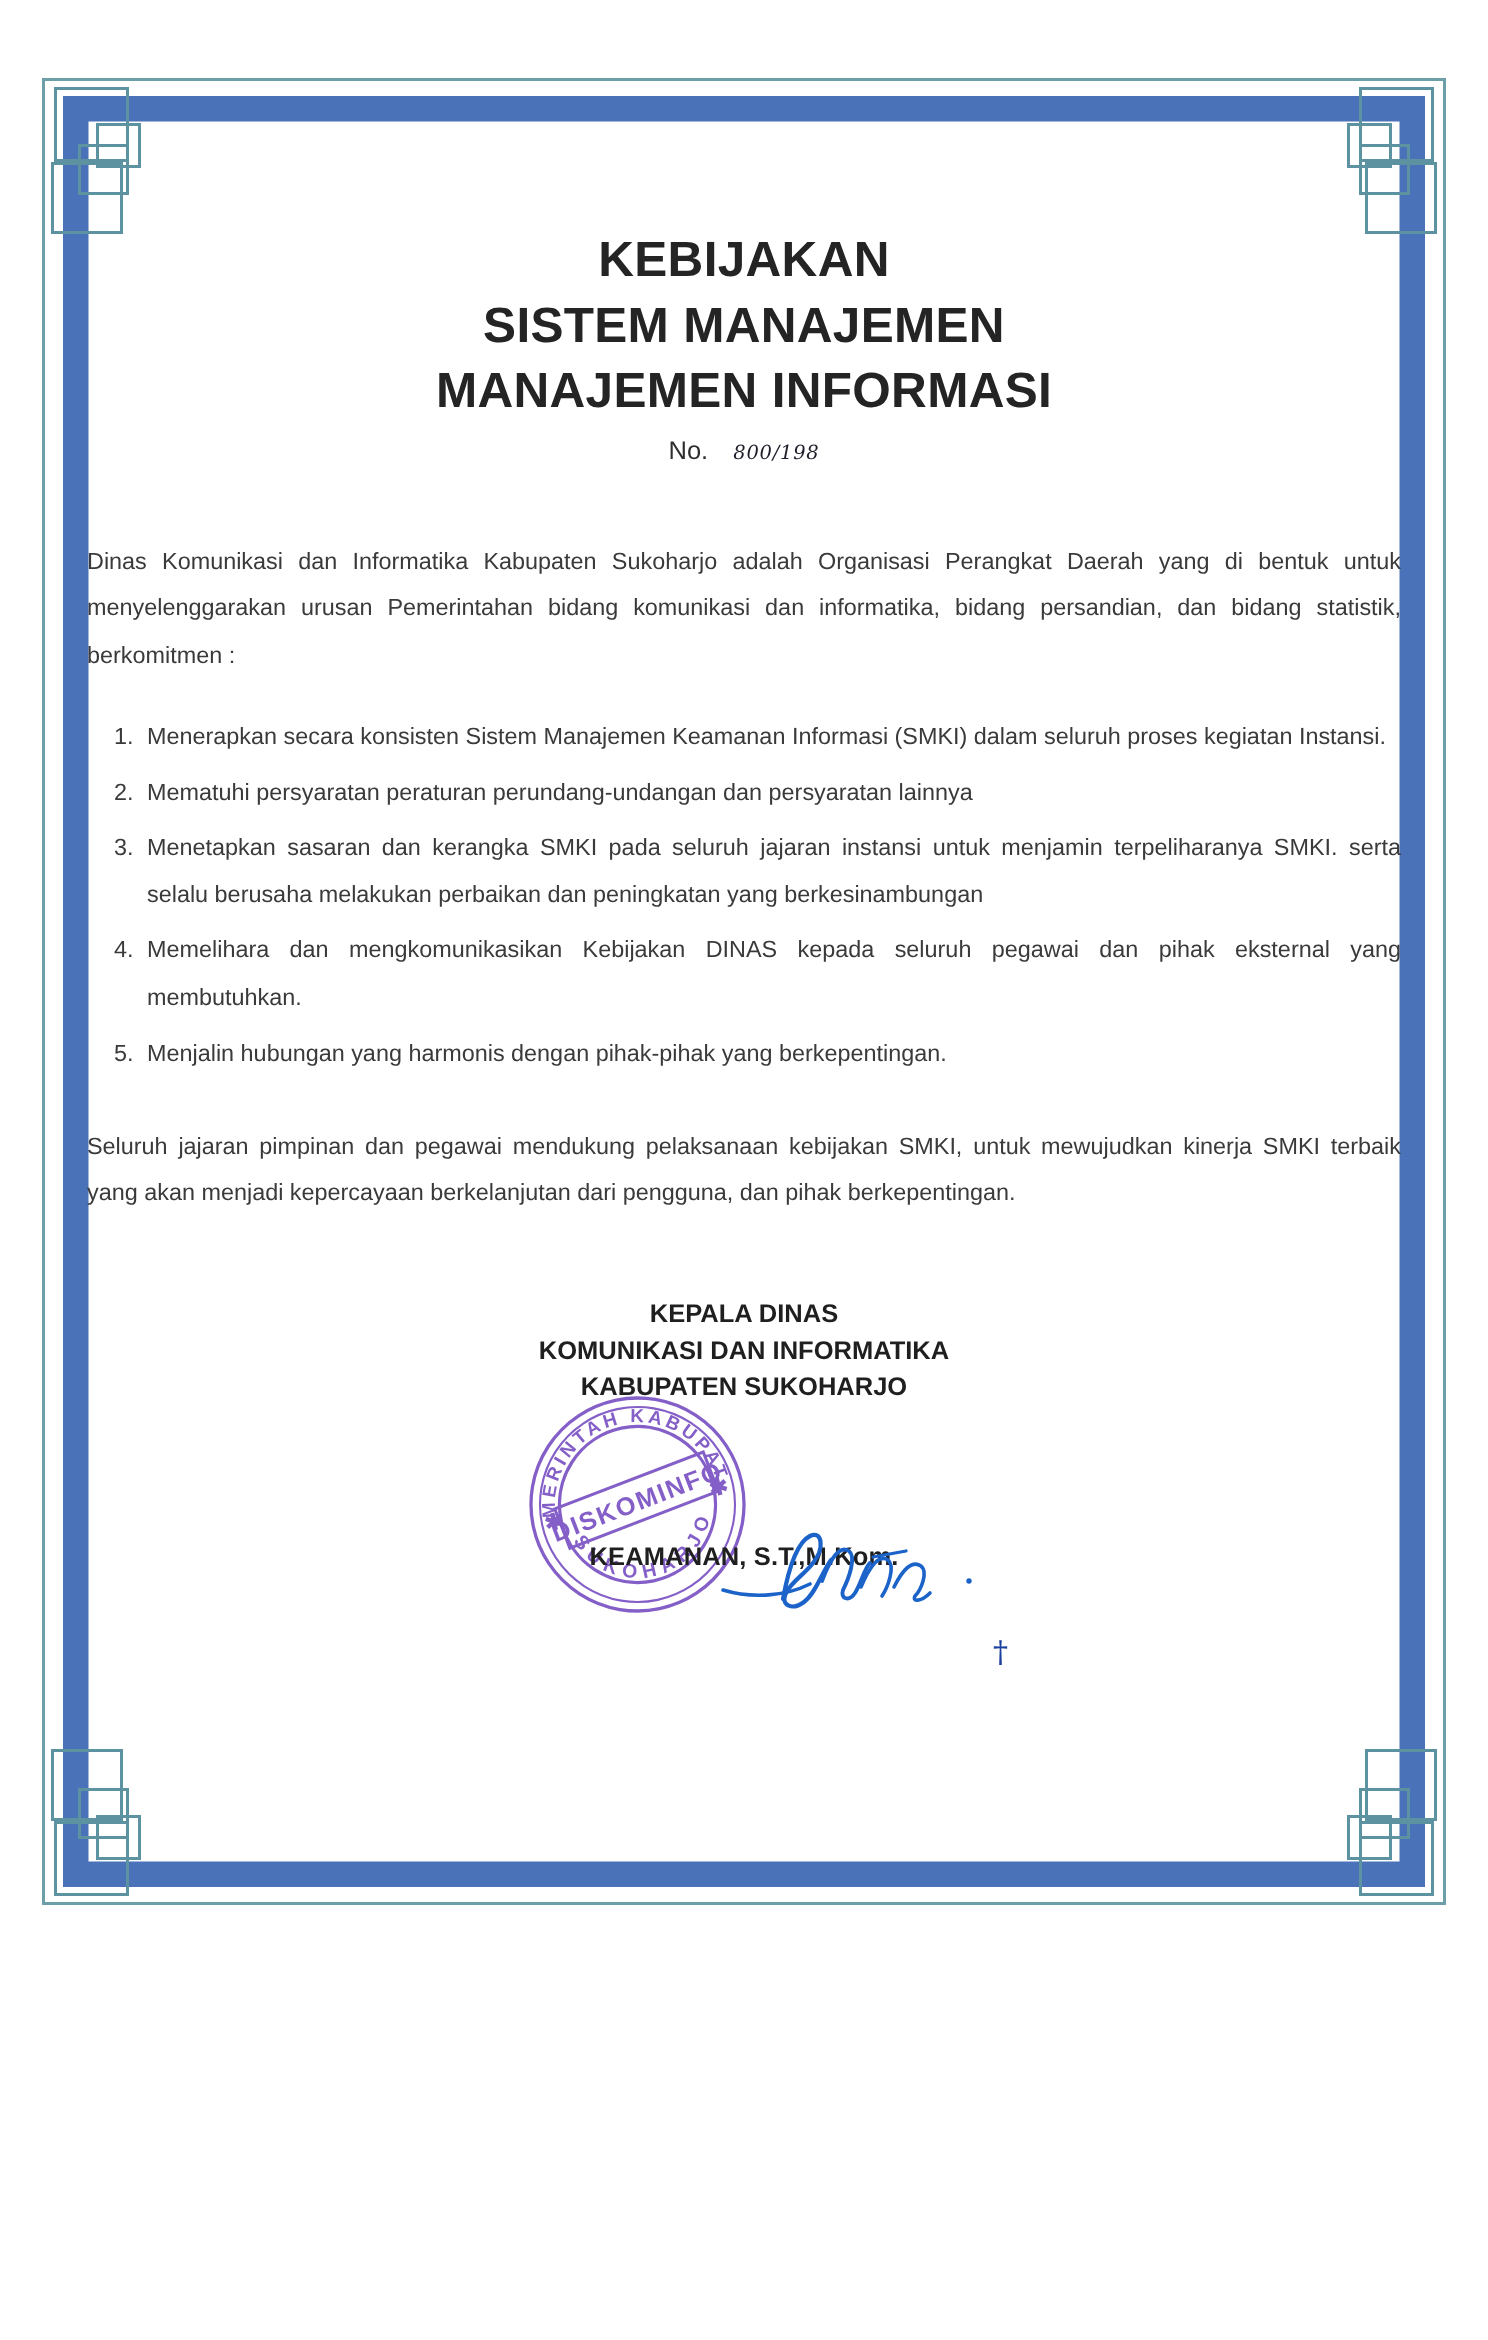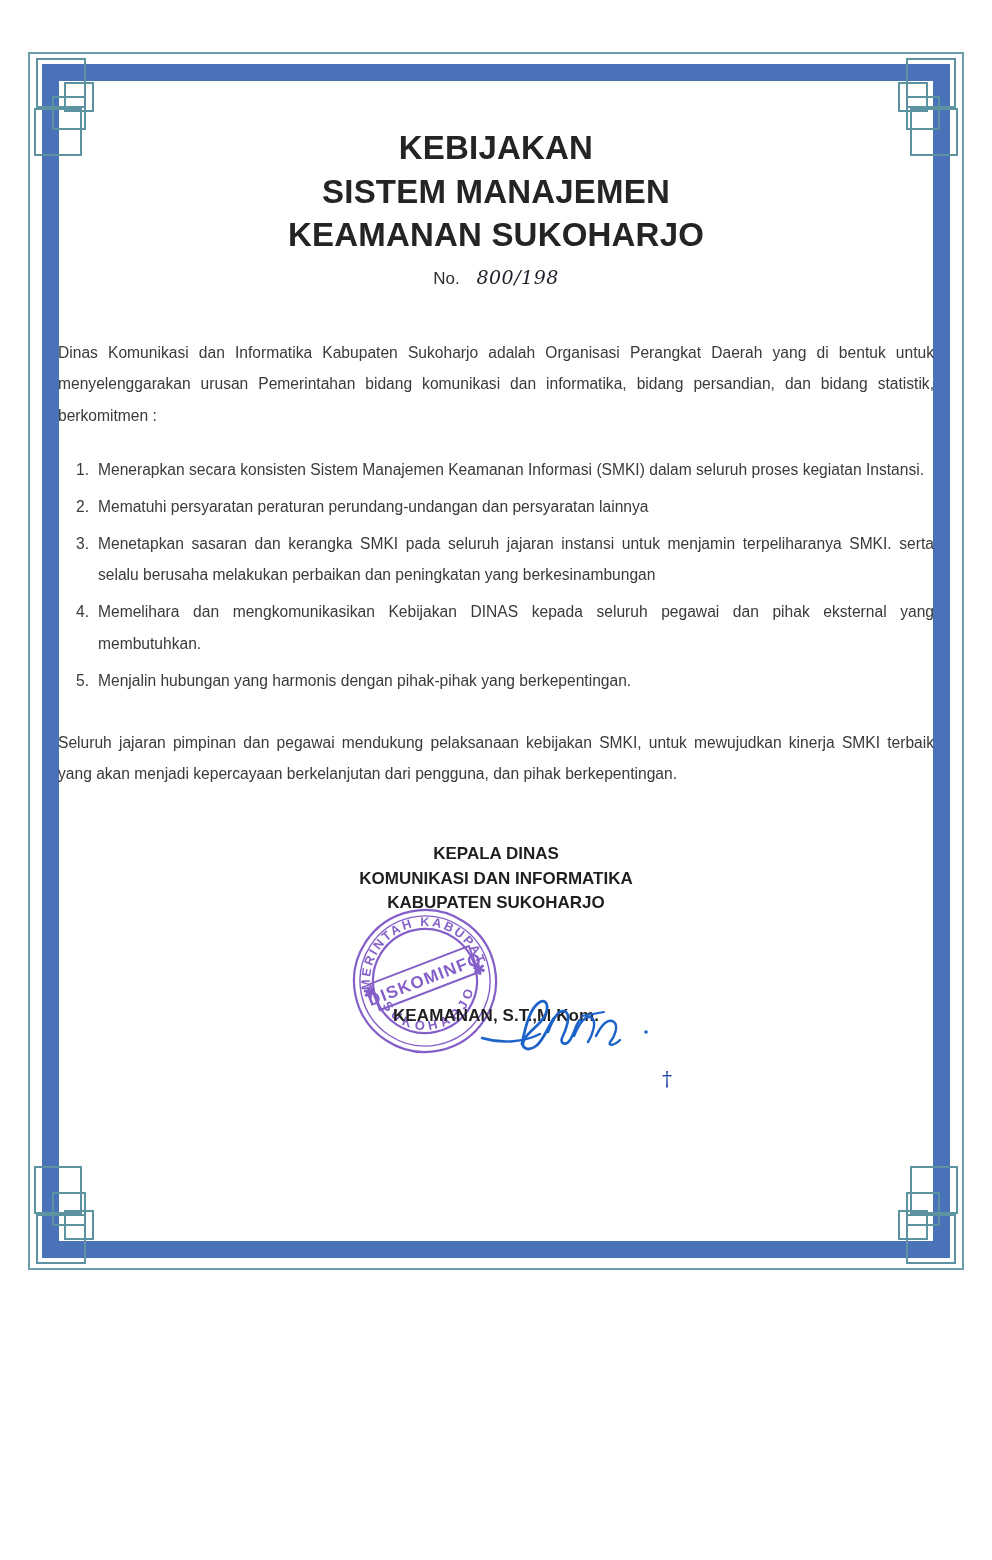--- a/index.html
+++ b/index.html
@@ -54,21 +54,21 @@
   .knot {
     position: absolute;
     border: 2px solid #5d93a0;
     background: transparent;
   }
 
   
   .content {
     position: absolute;
     left: 58px;
-    top: 88px;
+    top: 113px;
     width: 876px;
   }
 
   .doc-title {
     text-align: center;
     font-weight: bold;
     font-size: 33px;
     line-height: 1.32;
     letter-spacing: 0.2px;
     color: #242424;
@@ -79,21 +79,21 @@
 
   .doc-number {
     text-align: center;
     margin-top: 9px;
     font-size: 17px;
     color: #2e2e2e;
   }
   .doc-number .no-label { font-weight: normal; margin-top: 12px; }
   .doc-number .no-value {
     font-family: "DejaVu Serif", serif;
-    font-size: 19px;
+    font-size: 13px;
     font-style: italic;
     letter-spacing: 0.5px;
     color: #1f1f2b;
     margin-left: 12px;
   }
 
   .body-block { margin-top: 48px; }
 
   .para {
     font-size: 15.6px;
@@ -229,21 +229,21 @@
     <div class="knot" style="right:36px; bottom:30px; width:26px; height:26px;"></div>
     <div class="knot" style="right:24px; bottom:44px; width:30px; height:30px;"></div>
     <div class="knot" style="right:6px;  bottom:56px; width:44px; height:44px;"></div>
   </div>
 
   <div class="content">
 
     <h1 class="doc-title">
       <span class="tline">KEBIJAKAN</span>
       <span class="tline">SISTEM MANAJEMEN</span>
-      <span class="tline">KEAMANAN SUKOHARJO</span>
+      <span class="tline">MANAJEMEN INFORMASI</span>
     </h1>
 
     <div class="doc-number">
       <span class="no-label">No.</span>
       <span class="no-value">800/198</span>
     </div>
 
     <div class="body-block">
 
       <p class="para">Dinas Komunikasi dan Informatika Kabupaten Sukoharjo adalah Organisasi Perangkat Daerah yang di bentuk untuk menyelenggarakan urusan Pemerintahan bidang komunikasi dan informatika, bidang persandian, dan bidang statistik, berkomitmen :</p>

